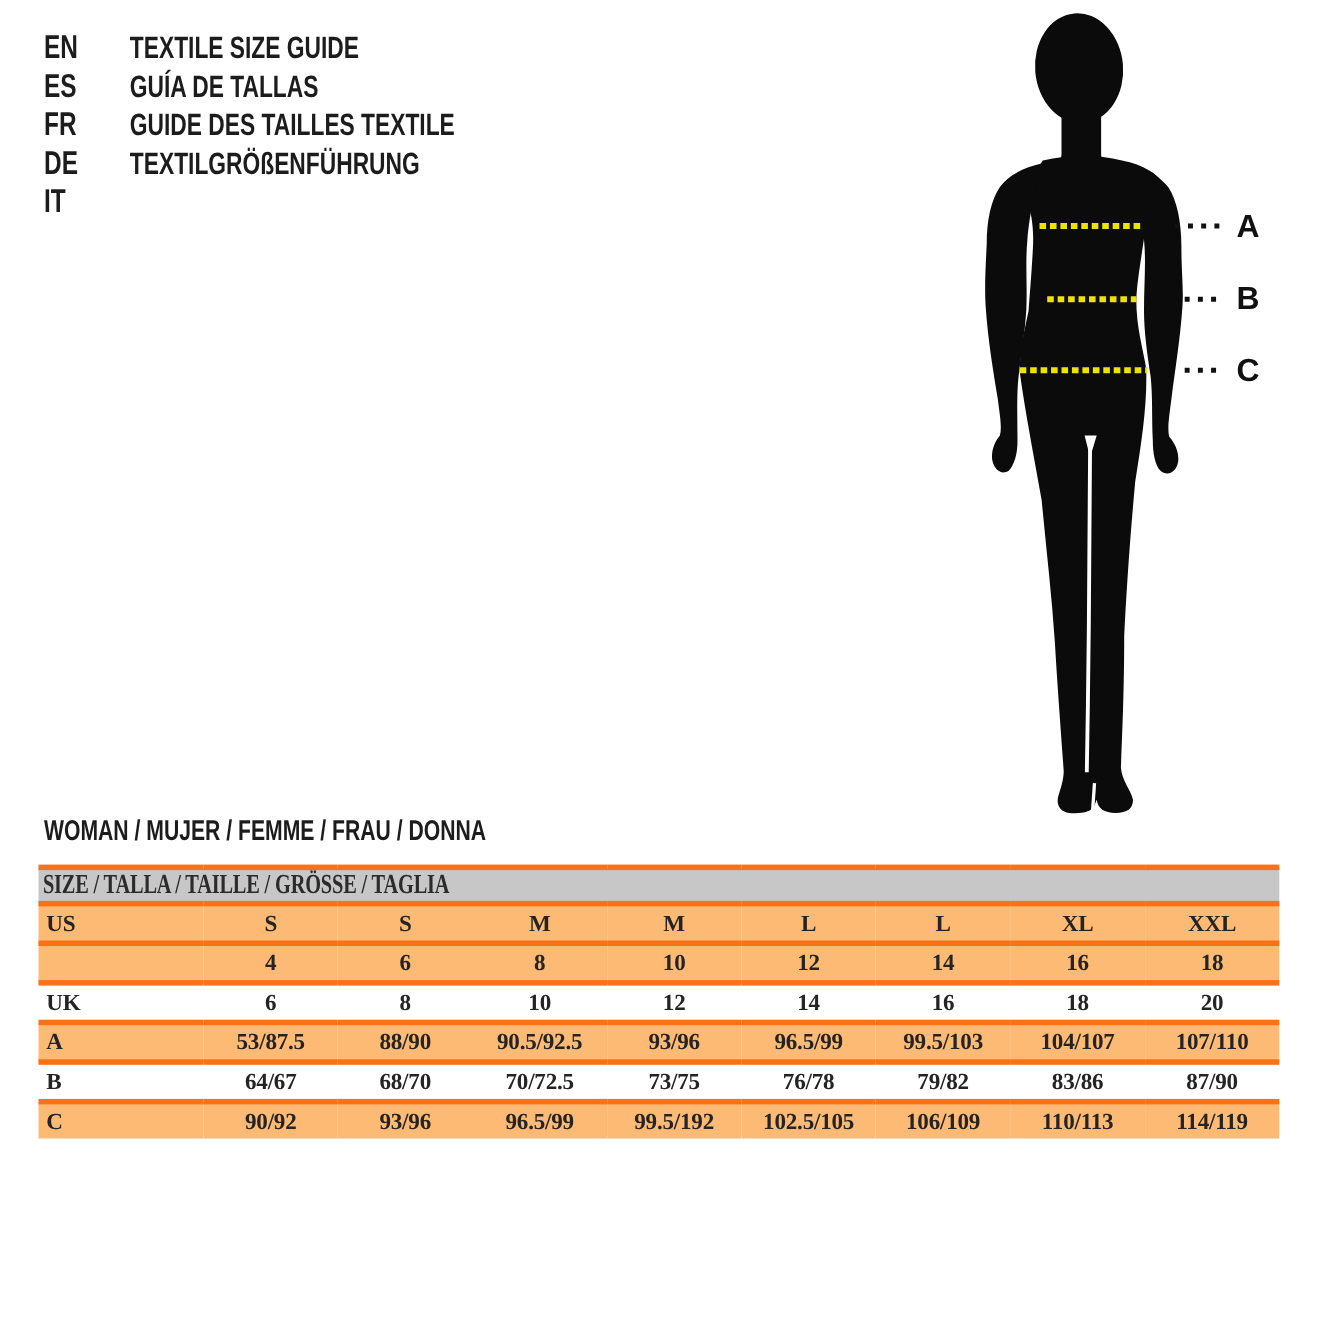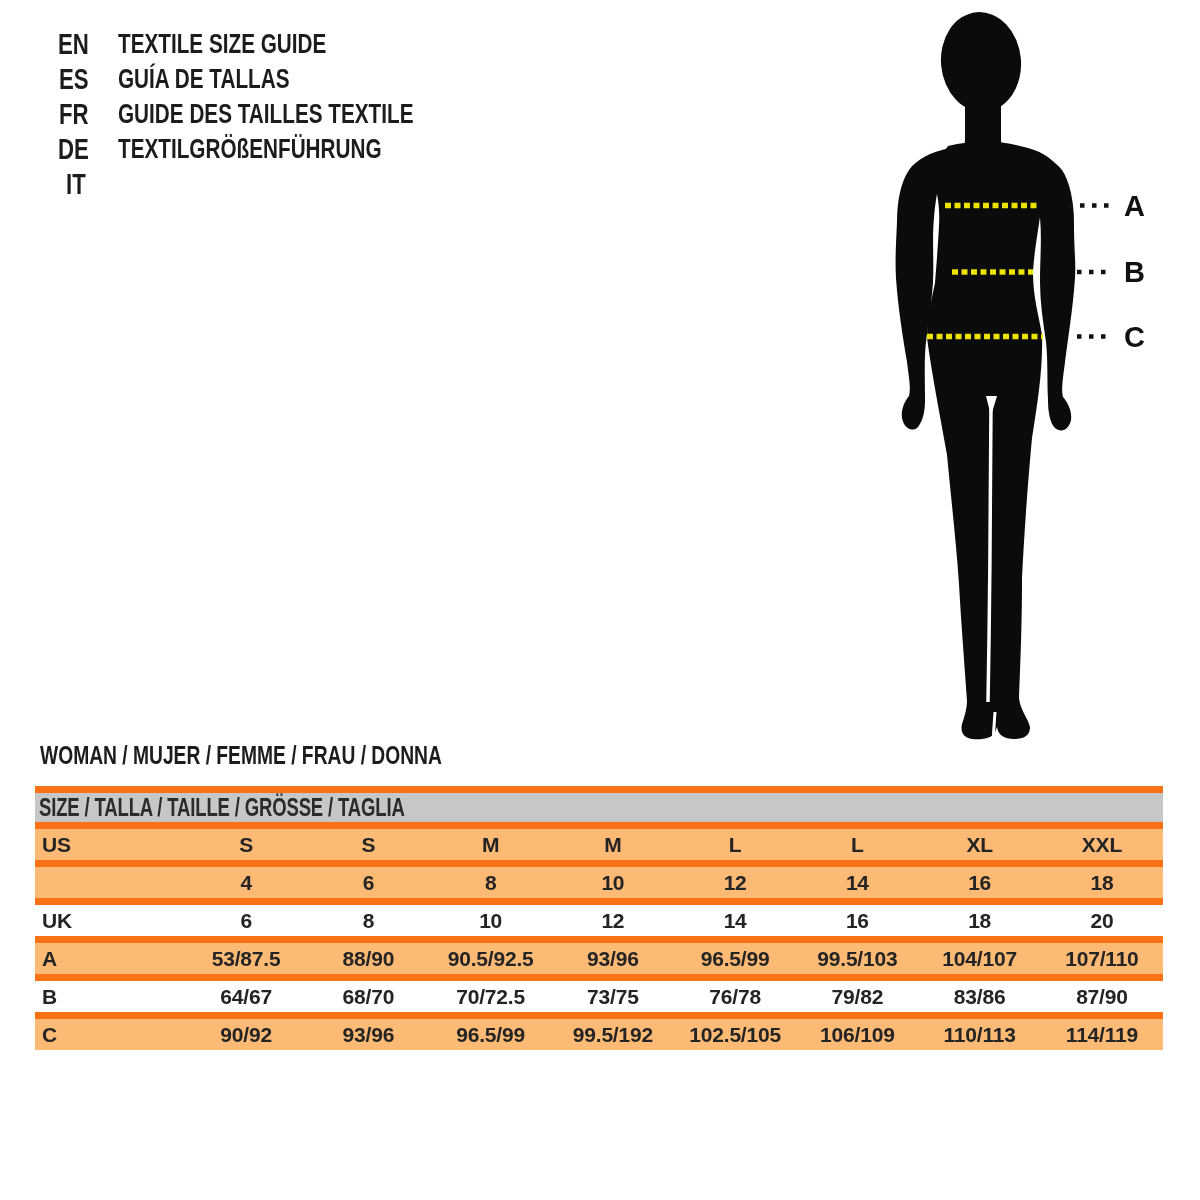--- a/index.html
+++ b/index.html
@@ -2,39 +2,39 @@
 <html><head>
 <meta charset="utf-8">
 <style>
   html,body{margin:0;padding:0;background:#fff;}
   body{width:1200px;height:1200px;font-family:"Liberation Sans","DejaVu Sans",sans-serif;color:#1c1c1c;}
   .canvas{position:relative;width:1200px;height:1200px;background:#ffffff;overflow:hidden;}
   .cond{display:inline-block;transform:scaleX(.74);transform-origin:0 50%;white-space:nowrap;}
 
   
   .lang-block{position:absolute;left:40px;top:26px;}
-  .lang-row{display:flex;align-items:center;height:35px;text-align:center;}
+  .lang-row{display:flex;align-items:center;height:35px;}
   .lang-code{width:78px;font-size:30px;font-weight:700;}
   .lang-title{font-size:28px;font-weight:700;}
 
   
   .figure-wrap{position:absolute;left:880px;top:0;width:240px;height:760px;}
   .marker-label{position:absolute;left:1124px;width:46px;height:30px;line-height:30px;
     font-size:29px;font-weight:700;color:#111;}
 
   
   .section-title{position:absolute;left:40px;top:740px;font-size:26px;font-weight:700;}
 
   
   .size-table{position:absolute;left:35px;top:786px;width:1128px;border-collapse:collapse;table-layout:fixed;}
   .size-table td{font-size:21px;font-weight:700;height:31px;padding:0;text-align:center;
     color:#242424;letter-spacing:-.2px;vertical-align:middle;}
   .size-table td.rowlabel{text-align:left;padding-left:7px;}
   .size-table tr.shaded{background:#fdba74;}
-  .size-table tr{border-top:7px solid #f97316;}
+  .size-table tr{border-top:5px solid #f97316;font-family:Liberation Serif, serif;}
   .size-table td.thead-bar{background:#c7c7c7;border-top:3px solid #aeaeae;height:28px;
     text-align:left;padding-left:4px;font-size:25px;color:#2b2b2b;}
 
   
   .legend{position:absolute;left:40px;top:1084px;}
   .legend-line{height:36px;font-size:25px;font-weight:700;display:flex;align-items:center;}
 </style>
 </head>
 <body>
 

